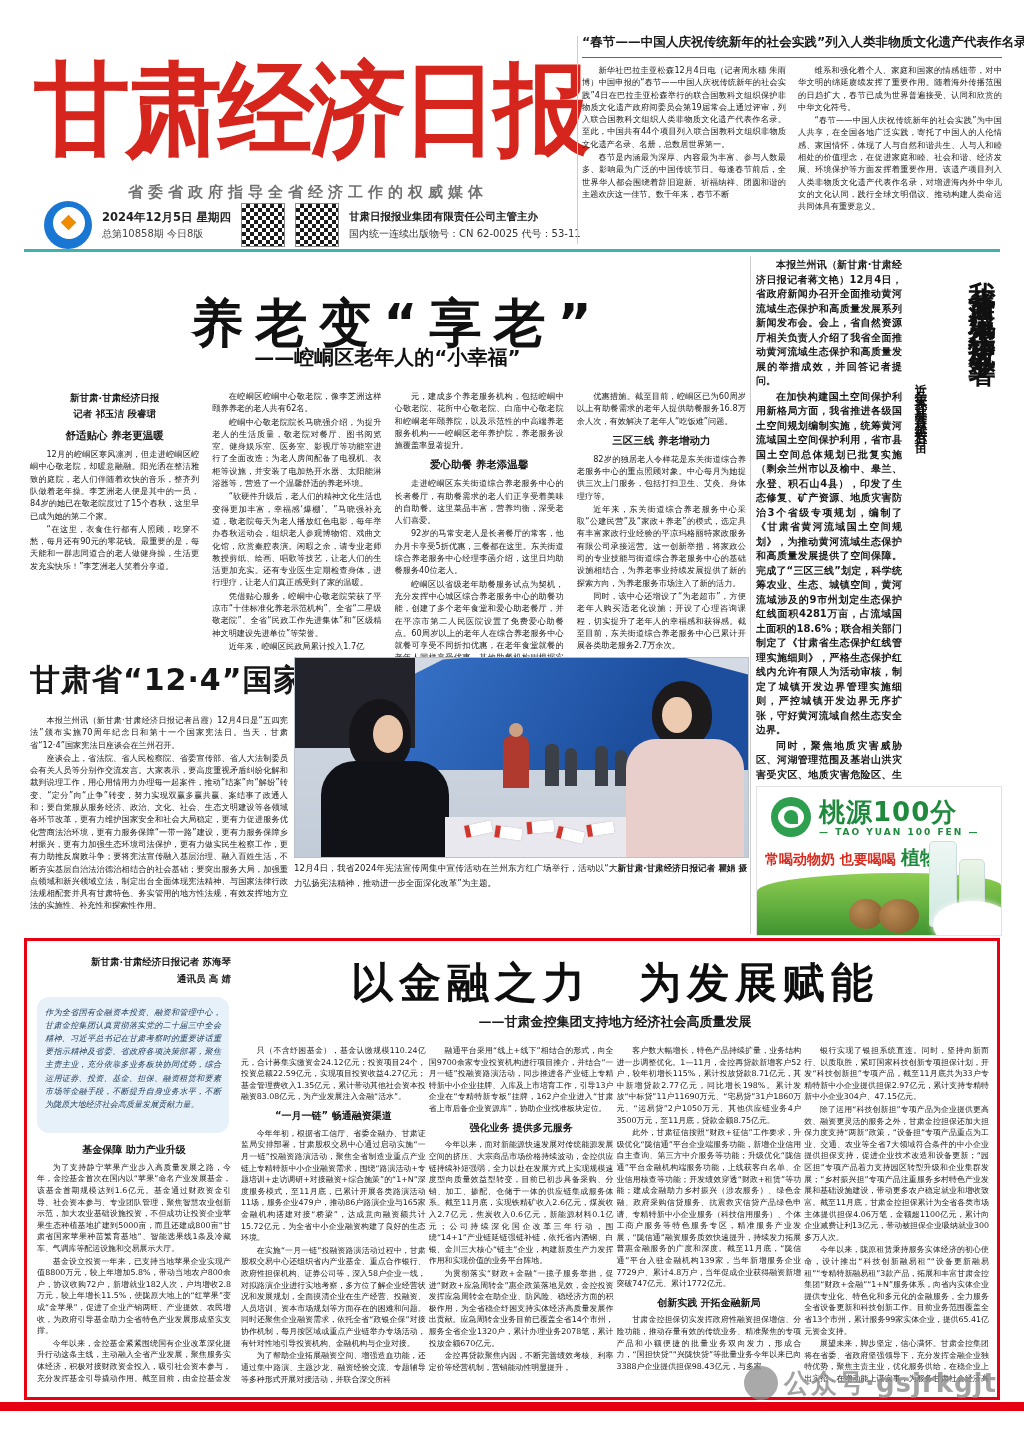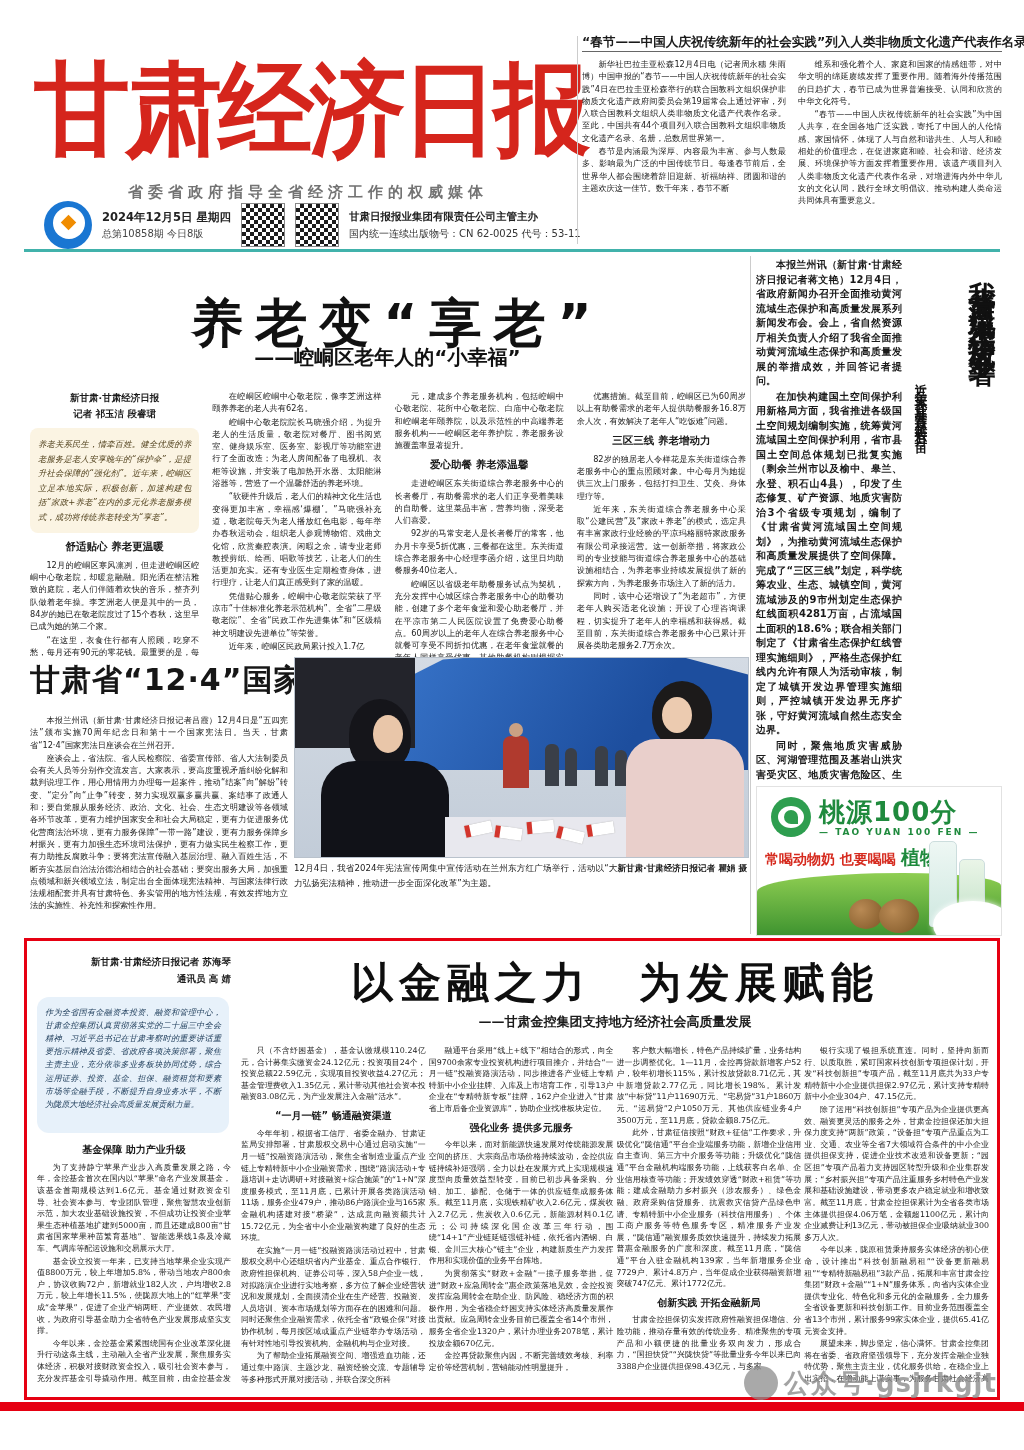--- a/index.html
+++ b/index.html
@@ -27,21 +27,21 @@
   .date-block .d2{font-size:10px;font-weight:normal;color:#444;}
   .qr{width:42px;height:42px;border:1px solid #888;background:
       repeating-conic-gradient(#1c1c1c 0% 25%, #fff 0% 50%) 0 0/8px 8px;position:relative;flex:0 0 auto;}
   .qr::after{content:"";position:absolute;left:-1px;right:-1px;bottom:-6px;height:3px;background:#bbb;}
   .pub-block{font-size:10.5px;color:#222;line-height:1.8;white-space:nowrap;font-weight:bold;}
   .pub-block .p2{font-weight:normal;font-size:10px;color:#333;}
   .teal-line{left:24px;top:249px;width:976px;height:3px;background:#41b2ab;}
   
   .sf{left:582px;top:34px;width:420px;}
   .sf-head{font-size:12.6px;font-weight:bold;white-space:nowrap;border-bottom:1px solid #666;
-    margin-bottom:6px;letter-spacing:0;}
+    padding-bottom:6px;margin-bottom:6px;letter-spacing:0;}
   .sf-cols{display:flex;gap:12px;height:172px;}
   .sf-col{flex:1;}
   
   .vdiv{background:#cccccc;width:1px;}
   
   .eld-head{left:40px;top:262px;width:715px;text-align:center;font-size:52px;font-weight:900;
     letter-spacing:12px;color:#111;margin-top:27px;}
   .eld-sub{left:30px;top:344px;width:715px;text-align:center;font-size:20px;font-weight:bold;color:#111;}
   .eld-cols{left:30px;top:390px;width:716px;height:268px;display:flex;gap:13px;}
   .eld-col{flex:1;overflow:hidden;}
@@ -156,21 +156,20 @@
 </div>
 
 <div class="abs eld-head">养老变“享老”</div>
 <div class="abs eld-sub">——崆峒区老年人的“小幸福”</div>
 <div class="abs eld-cols">
   <div class="eld-col bt">
     <div class="byline">
       <div>新甘肃·甘肃经济日报</div>
       <div>记者 祁玉洁 段睿珺</div>
     </div>
-    <div class="lead-box">养老关系民生，情牵百姓。健全优质的养老服务是老人安享晚年的“保护伞”，是提升社会保障的“强化剂”。近年来，崆峒区立足本地实际，积极创新，加速构建包括“家政+养老”在内的多元化养老服务模式，成功将传统养老转变为“享老”。</div>
     <div>
         <h4 class="subhead">舒适贴心 养老更温暖</h4>
         <p>12月的崆峒区寒风凛冽，但走进崆峒区崆峒中心敬老院，却暖意融融。阳光洒在整洁雅致的庭院，老人们伴随着欢快的音乐，整齐列队做着老年操。李芝洲老人便是其中的一员，84岁的她已在敬老院度过了15个春秋，这里早已成为她的第二个家。</p>
         <p>“在这里，衣食住行都有人照顾，吃穿不愁，每月还有90元的零花钱。最重要的是，每天能和一群志同道合的老人做健身操，生活更发充实快乐！”李芝洲老人笑着分享道。</p>
       </div>
   </div>
   <div class="eld-col bt">
       <p>在崆峒区崆峒中心敬老院，像李芝洲这样颐养养老的老人共有62名。</p>
       <p>崆峒中心敬老院院长马晓强介绍，为提升老人的生活质量，敬老院对餐厅、图书阅览室、健身娱乐室、医务室、影视厅等功能室进行了全面改造；为老人房间配备了电视机、衣柜等设施，并安装了电加热开水器、太阳能淋浴器等，营造了一个温馨舒适的养老环境。</p>
       <p>“软硬件升级后，老人们的精神文化生活也变得更加丰富，幸福感‘爆棚’。”马晓强补充道，敬老院每天为老人播放红色电影，每年举办春秋运动会，组织老人参观博物馆、戏曲文化馆，欣赏秦腔表演。闲暇之余，请专业老师教授剪纸、绘画、唱歌等技艺，让老人们的生活更加充实。还有专业医生定期检查身体，进行理疗，让老人们真正感受到了家的温暖。</p>

